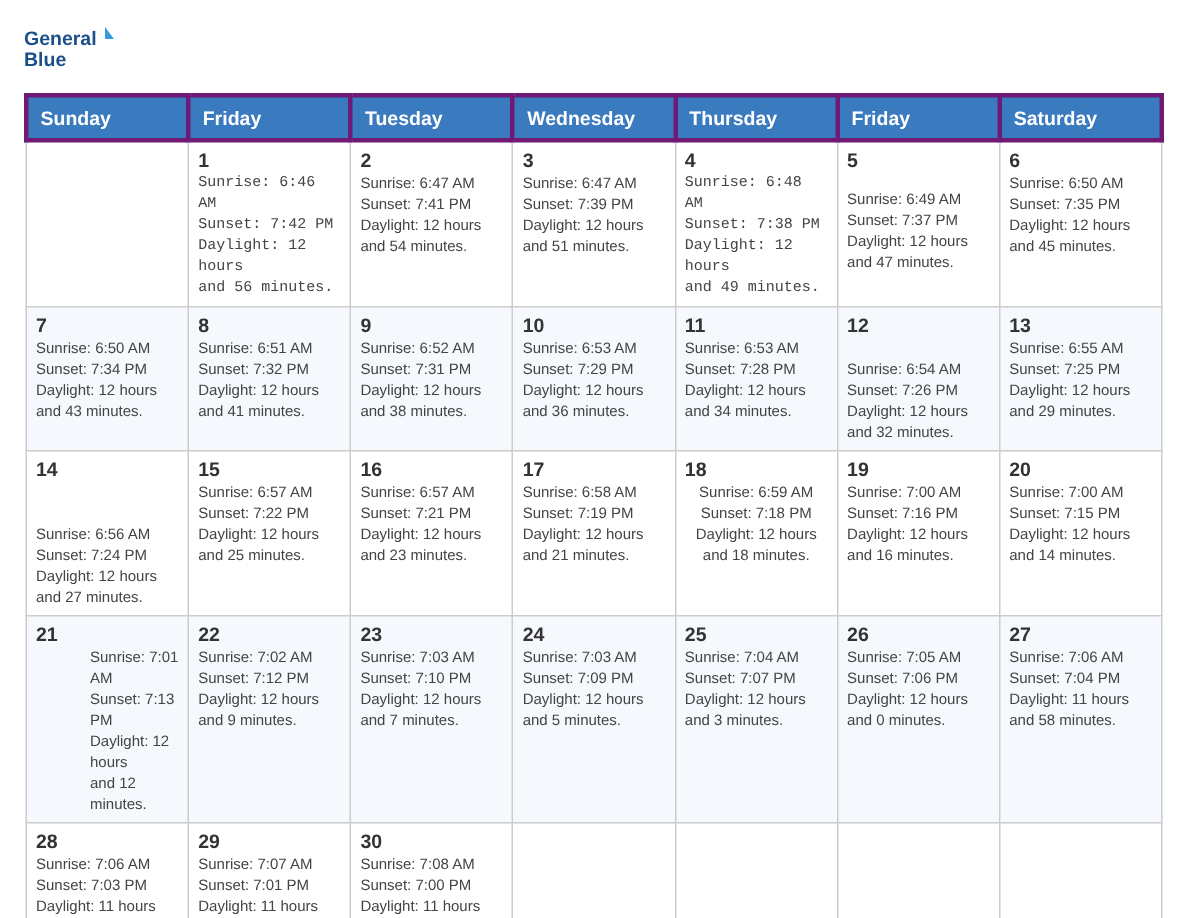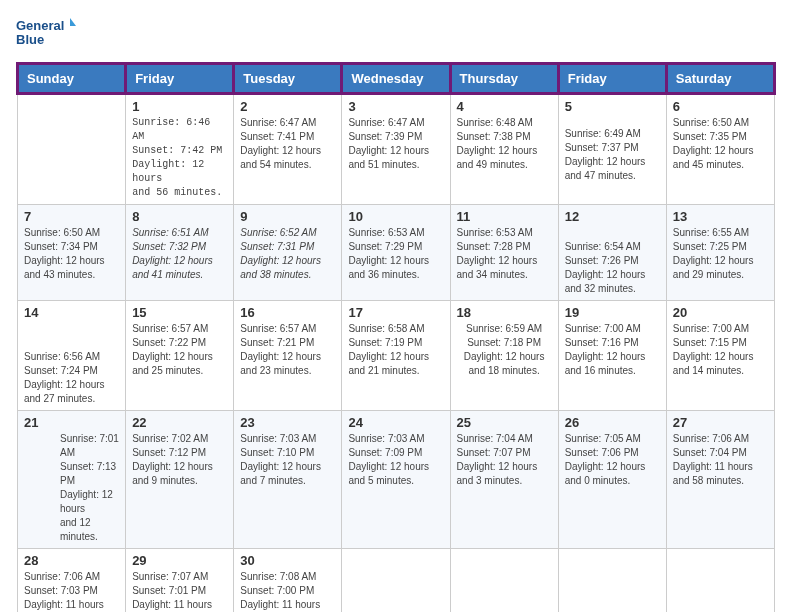--- a/index.html
+++ b/index.html
@@ -127,21 +127,21 @@
         </td>
         <td>
           <div class="day-number">3</div>
           <div class="cell-content" style="white-space: pre-line;">Sunrise: 6:47 AM
 Sunset: 7:39 PM
 Daylight: 12 hours
 and 51 minutes.</div>
         </td>
         <td>
           <div class="day-number">4</div>
-          <div class="cell-content" style="white-space: pre-line;">Sunrise: 6:48 AM
+          <div class="cell-content" style="white-space: pre-line; font-family: Liberation Mono, monospace;">Sunrise: 6:48 AM
 Sunset: 7:38 PM
 Daylight: 12 hours
 and 49 minutes.</div>
         </td>
         <td>
           <div class="day-number">5</div>
           <div class="cell-content" style="white-space: pre-line; margin-top: 13px;">Sunrise: 6:49 AM
 Sunset: 7:37 PM
 Daylight: 12 hours
 and 47 minutes.</div>
@@ -157,28 +157,28 @@
       <tr>
         <td>
           <div class="day-number">7</div>
           <div class="cell-content" style="white-space: pre-line;">Sunrise: 6:50 AM
 Sunset: 7:34 PM
 Daylight: 12 hours
 and 43 minutes.</div>
         </td>
         <td>
           <div class="day-number">8</div>
-          <div class="cell-content" style="white-space: pre-line; font-style: italic;">Sunrise: 6:51 AM
+          <div class="cell-content" style="white-space: pre-line;">Sunrise: 6:51 AM
 Sunset: 7:32 PM
 Daylight: 12 hours
 and 41 minutes.</div>
         </td>
         <td>
           <div class="day-number">9</div>
-          <div class="cell-content" style="white-space: pre-line; font-style: italic;">Sunrise: 6:52 AM
+          <div class="cell-content" style="white-space: pre-line;">Sunrise: 6:52 AM
 Sunset: 7:31 PM
 Daylight: 12 hours
 and 38 minutes.</div>
         </td>
         <td>
           <div class="day-number">10</div>
           <div class="cell-content" style="white-space: pre-line;">Sunrise: 6:53 AM
 Sunset: 7:29 PM
 Daylight: 12 hours
 and 36 minutes.</div>

